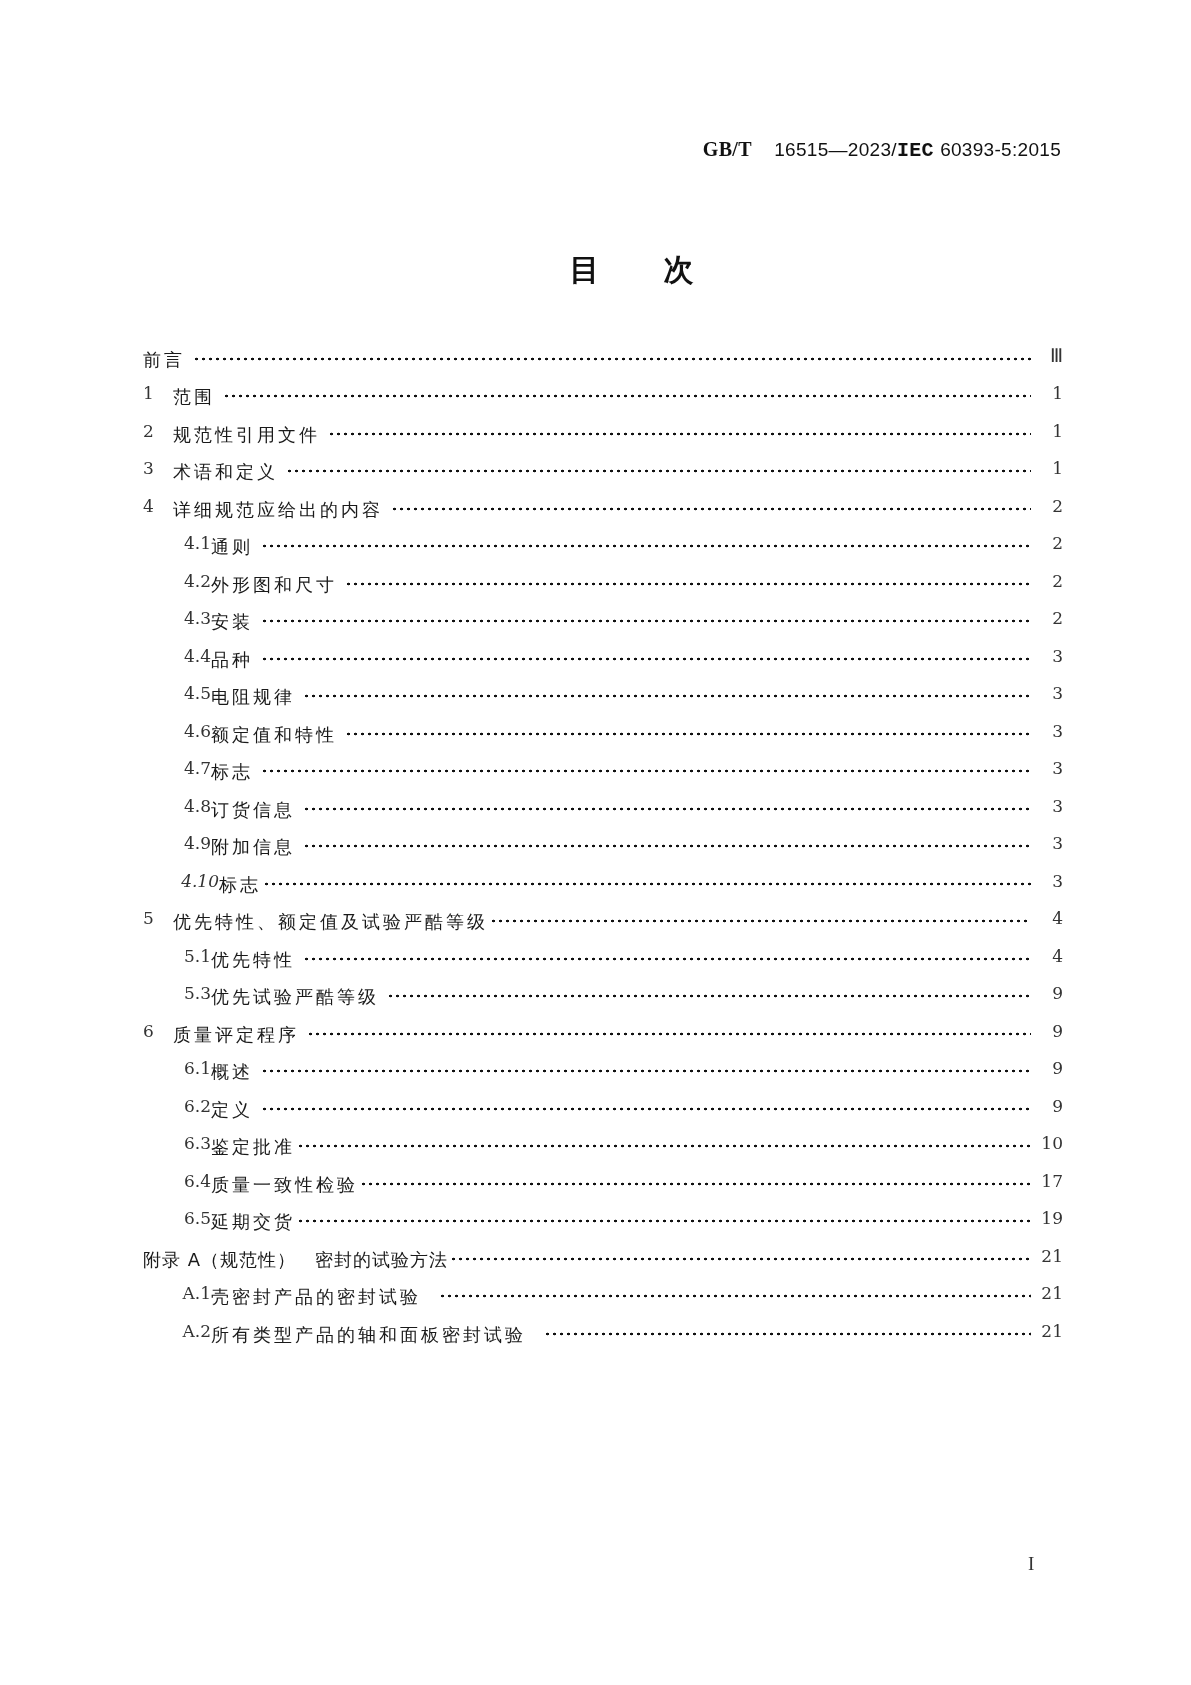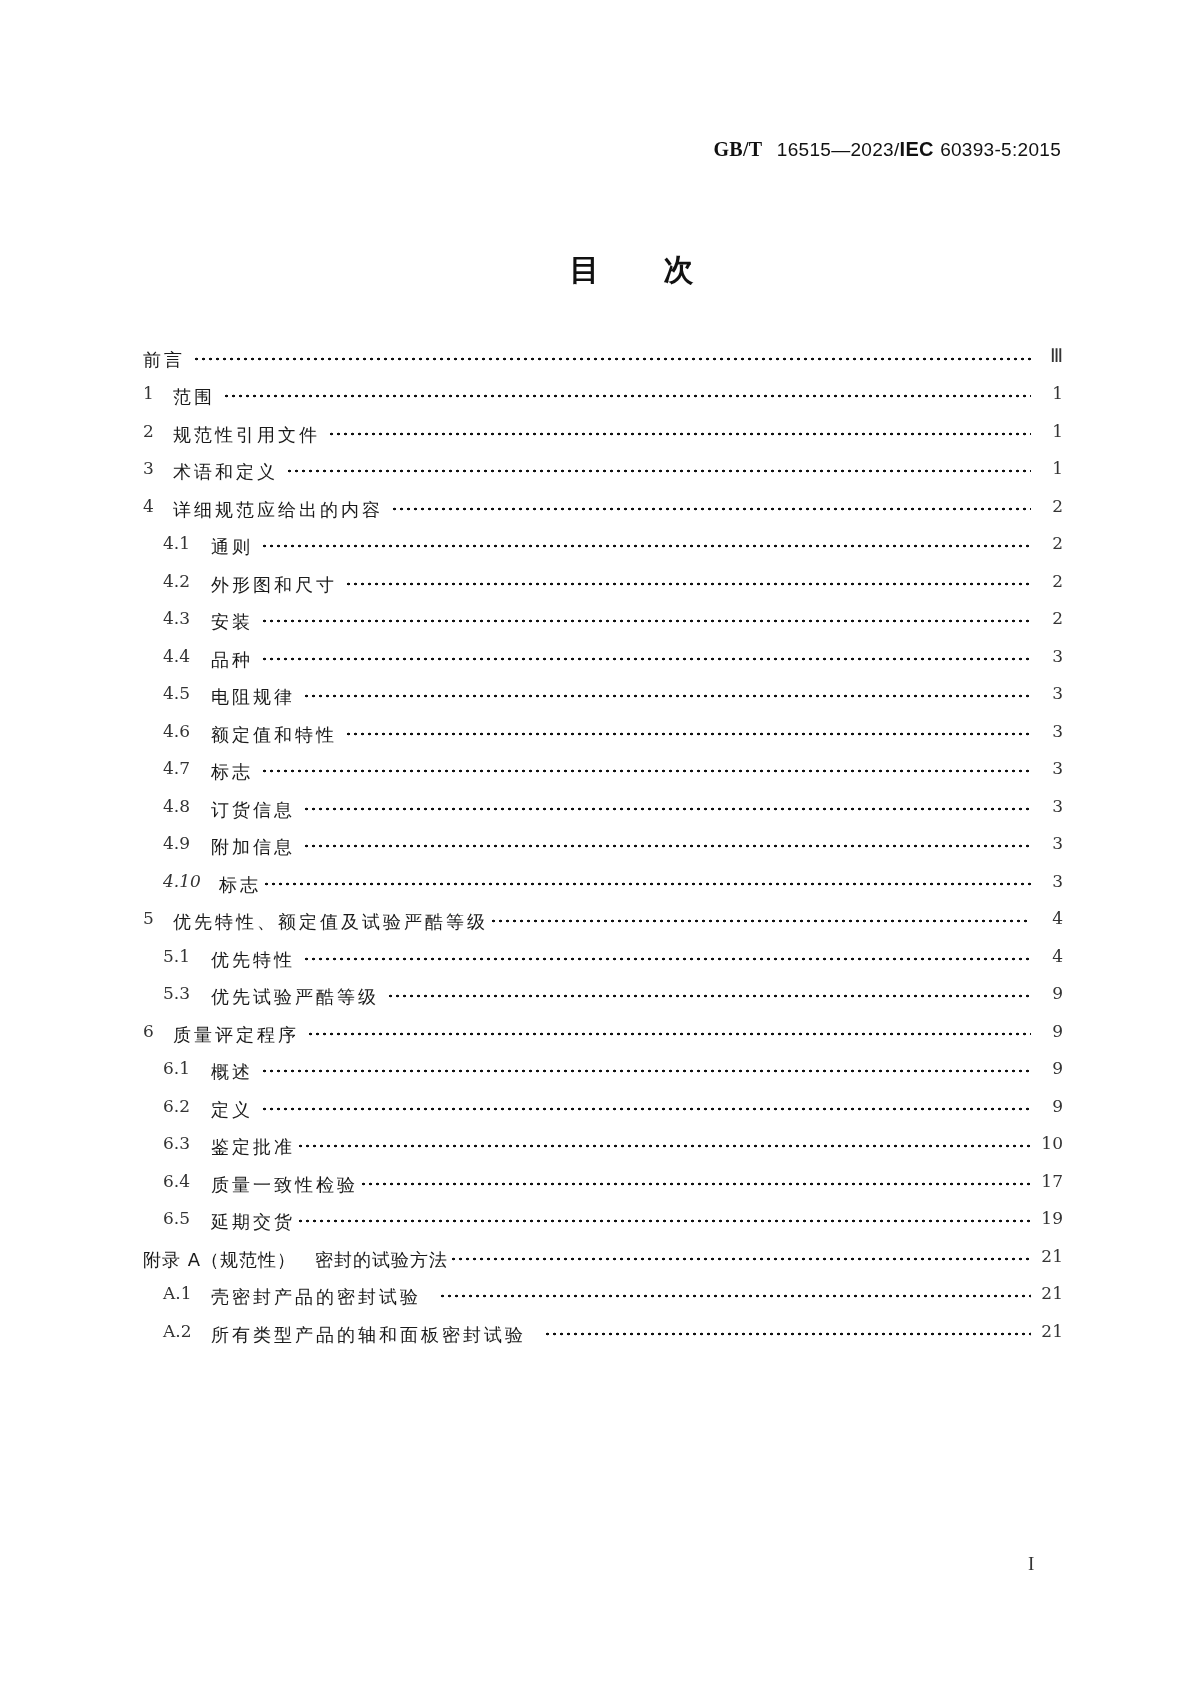--- a/index.html
+++ b/index.html
@@ -28,21 +28,21 @@
       font-family: "Liberation Serif", serif;
       font-weight: bold;
       font-size: 20px;
       margin-top: 48px;
     }
     .header .std-num {
       font-family: "Liberation Sans", sans-serif;
       font-size: 19px;
     }
     .header .std-iec {
-      font-family: Liberation Sans, sans-serif;
+      font-family: Liberation Mono, monospace;
       font-weight: bold;
       font-size: 20px;
     }
     .title {
       position: absolute;
       top: 250px;
       left: 0;
       width: 100%;
       text-align: center;
       font-family: "DejaVu Sans", sans-serif;
@@ -73,21 +73,21 @@
       white-space: nowrap;
     }
     .toc-row .num {
       display: inline-block;
       font-family: "DejaVu Serif", serif;
       color: #333;
       font-size: 17px;
     }
     .toc-row.lvl1 .num { width: 30px; }
     .toc-row.lvl2 { padding-left: 20px; }
-    .toc-row.lvl2 .num { width: 48px; }
+    .toc-row.lvl2 .num { width: 48px; text-align: right; }
     .toc-row.lvl2.wide .num { width: 56px; font-style: italic; }
     .toc-row .label {
       font-family: "DejaVu Sans", sans-serif;
       letter-spacing: 3px;
       color: #1a1a1a;
       margin-top: 8px;
     }
     .toc-row .leader {
       flex: 1;
       margin: 0 10px 0 8px;
@@ -118,21 +118,21 @@
       font-family: "Liberation Serif", serif;
       font-size: 19px;
       color: #333;
     }
   </style>
 </head>
 <body>
 
 <div class="header">
   <span class="std-prefix">GB/T</span>
-  <span class="std-num" style="margin-left:8px;text-align:right;">16515—2023/</span><span class="std-iec">IEC</span>
+  <span class="std-num" style="margin-left:16px;text-align:right;">16515—2023/</span><span class="std-iec">IEC</span>
   <span class="std-num">60393-5:2015</span>
 </div>
 
 <div class="title">
   <span class="char">目</span><span class="gap"></span><span class="char">次</span>
 </div>
 
 <div class="toc">
   <div class="toc-row lvl0">
     <span class="label">前言</span>

